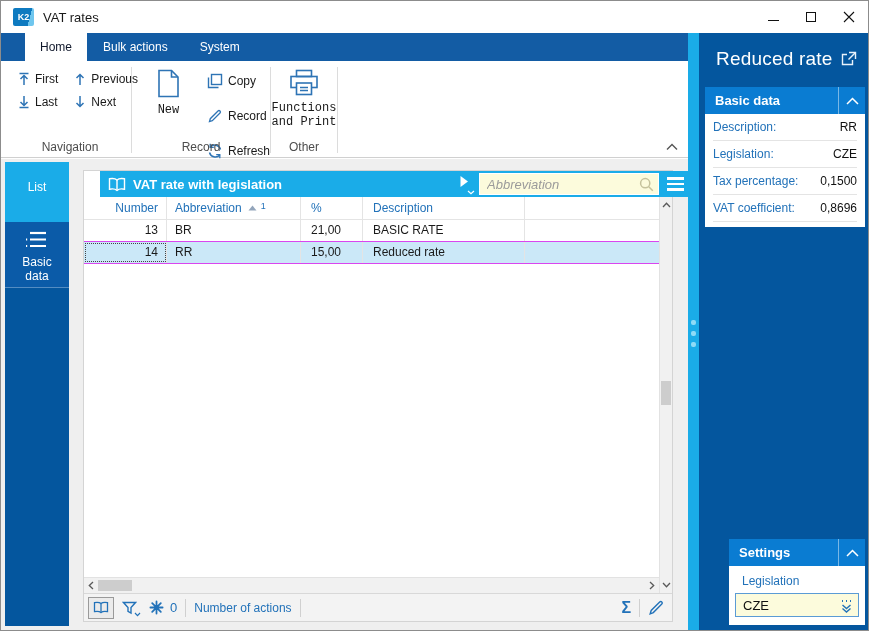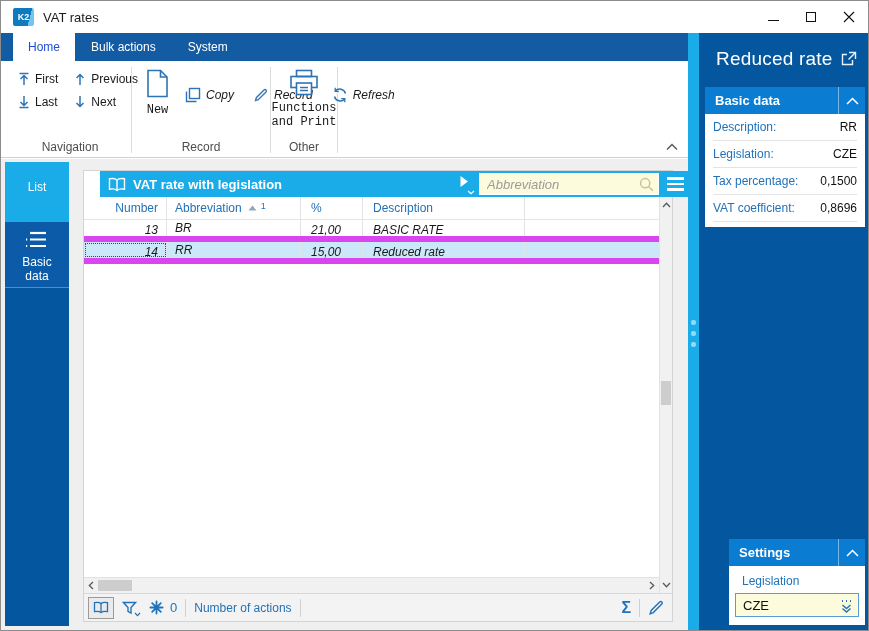--- a/index.html
+++ b/index.html
@@ -14,34 +14,34 @@
   .app-logo { width:21px; height:18px; margin-left:12px; background:linear-gradient(105deg,#0e7ac0 75%,#6fc6ee 75%); border-radius:2px; color:#fff; font-weight:bold; font-size:9px; display:flex; align-items:center; justify-content:center; }
   .title-text { margin-left:9px; font-size:13px; color:#1a1a1a; }
   .win-controls { margin-left:auto; display:flex; height:100%; }
   .win-btn { width:38px; height:100%; display:flex; align-items:center; justify-content:center; }
   .glyph-min { width:11px; border-top:1px solid #111; margin-top:6px; }
   .glyph-max { width:10px; height:10px; border:1px solid #111; }
 
   
   .tabbar { position:absolute; left:0; top:32px; width:687px; height:28px; background:#135CA4; display:flex; }
   .tab { line-height:28px; padding:0 16px; color:#fff; }
-  .tab.active { background:#fff; color:#1d4ed8; margin-left:12px; padding:0 15px; }
+  .tab.active { background:#fff; color:#0f172a; margin-left:24px; padding:0 15px; }
 
   
   .ribbon { position:absolute; left:0; top:60px; width:687px; height:97px; background:#fff; border-bottom:1px solid #d0d0d0; display:flex; padding-left:8px; }
   .rgroup { position:relative; height:100%; padding-top:8px; }
   .group-label { position:absolute; bottom:3px; left:0; right:0; text-align:center; color:#4d4d4d; }
   .vsep { width:1px; background:#dcdcdc; margin:6px 0 4px 0; }
   .ric { display:inline-flex; color:#2E74B5; }
   .nav-grid { display:grid; grid-template-columns:max-content max-content; column-gap:16px; row-gap:9px; padding:3px 0 0 9px; }
   .rb-small { display:flex; align-items:center; gap:5px; color:#1a1a1a; }
   .record-flex { display:flex; padding-left:14px; gap:16px; }
   .big-btn { display:flex; flex-direction:column; align-items:center; width:58px;font-family:Liberation Mono, monospace; }
   .big-btn .ric { margin-bottom:5px; }
-  .small-stack { display:flex; gap:19px; padding-top:4px;font-style:italic; }
+  .small-stack { display:flex; flex-direction:column; gap:19px; padding-top:4px; }
   .fn-btn span { line-height:14px; }
   .ribbon-collapse { position:absolute; right:10px; bottom:6px; color:#555; display:flex; }
 
   
   .content-bg { position:absolute; left:0; top:158px; width:687px; height:472px; background:#efefef; }
 
   
   .sidebar { position:absolute; left:4px; top:161px; width:64px; height:464px; background:#04569E; }
   .side-item { position:relative; color:#fff; text-align:center; padding-top:11px; }
   .side-item .icon-wrap { display:flex; justify-content:center; margin-bottom:7px; }
@@ -59,21 +59,21 @@
   .g-search { position:relative; width:180px; height:22px; margin:0 3px 0 2px; }
   .g-search input { width:100%; height:100%; border:1px solid #fff; background:#FCFBDC; padding:0 24px 0 7px; font-size:13px; font-family:inherit; outline:none; }
   .g-search input::placeholder { color:#9b9b9b; font-style:italic; }
   .g-search .mag { position:absolute; right:5px; top:4px; color:#c5c29c; }
   .g-menu { width:26px; height:26px; display:flex; flex-direction:column; justify-content:center; align-items:center; gap:3px; }
   .g-menu i { display:block; width:17px; height:2.5px; background:#fff; }
 
   .g-main { position:absolute; left:0; top:26px; width:575px; height:380px; background:#fff; }
   .g-colhead { display:flex; height:23px; border-bottom:1px solid #e4e4e4; color:#2272B9; }
   .g-colhead .cell { line-height:22px; }
-  .g-row { display:flex; height:22px; border-bottom:6px solid #d946ef;font-style:italic; }
+  .g-row { display:flex; height:22px; border-bottom:1px solid #d946ef; }
   .g-row.selected { background:#CBE8F8; }
   .cell { height:100%; line-height:21px; border-right:1px solid #e4e4e4; overflow:hidden; white-space:nowrap; }
   .c-num  { width:83px;  text-align:right; padding-right:8px; }
   .c-abbr { width:134px; padding-left:8px; display:flex; align-items:center; gap:4px; }
   .c-pct  { width:62px;  padding-left:10px; }
   .c-desc { width:162px; padding-left:10px; }
   .c-fill { flex:1; border-right:none; }
   .focused { outline:1px dotted #444; outline-offset:-2px; }
   .sub1 { font-size:9px; color:#2272B9; align-self:flex-end; padding-bottom:2px; }
   .sorticon { display:flex; margin-left:2px; }

